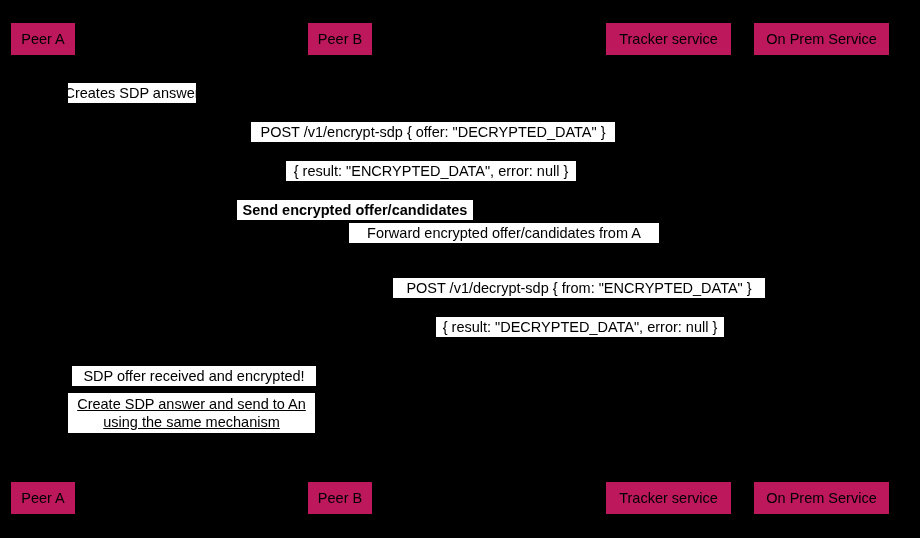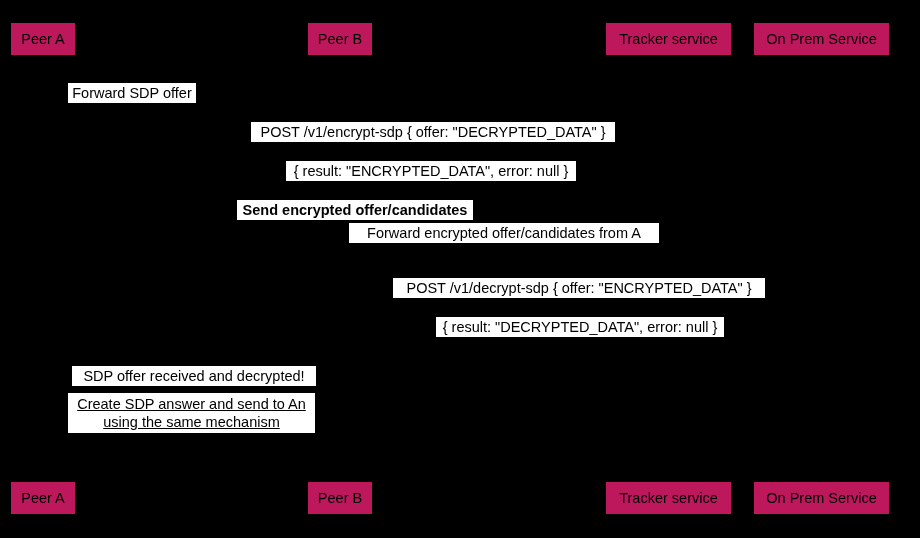--- a/index.html
+++ b/index.html
@@ -63,21 +63,21 @@
 <div class="canvas"></div>
 
 <div class="actor-box" style="left: 10px; top: 22px; width: 66px;">Peer A</div>
 <div class="actor-box" style="left: 307px; top: 22px; width: 66px;">Peer B</div>
 <div class="actor-box" style="left: 605px; top: 22px; width: 127px;">Tracker service</div>
 <div class="actor-box" style="left: 753px; top: 22px; width: 137px;">On Prem Service</div>
 <div class="actor-box" style="left: 10px; top: 481px; width: 66px;">Peer A</div>
 <div class="actor-box" style="left: 307px; top: 481px; width: 66px;">Peer B</div>
 <div class="actor-box" style="left: 605px; top: 481px; width: 127px;">Tracker service</div>
 <div class="actor-box" style="left: 753px; top: 481px; width: 137px;">On Prem Service</div>
-<div class="msg-label" style="left: 67px; top: 82px; width: 130px; height: 22px;">Forward SDP offer</div>
+<div class="msg-label" style="left: 67px; top: 82px; width: 130px; height: 22px;">Creates SDP answer</div>
 <div class="msg-label" style="left: 250px; top: 121px; width: 366px; height: 22px;">POST /v1/encrypt-sdp { offer: "DECRYPTED_DATA" }</div>
 <div class="msg-label" style="left: 285px; top: 160px; width: 292px; height: 22px;">{ result: "ENCRYPTED_DATA", error: null }</div>
 <div class="msg-label" style="left: 236px; top: 199px; width: 238px; height: 22px; font-weight: bold;">Send encrypted offer/candidates</div>
 <div class="msg-label" style="left: 348px; top: 222px; width: 312px; height: 22px;">Forward encrypted offer/candidates from A</div>
-<div class="msg-label" style="left: 392px; top: 277px; width: 374px; height: 22px;">POST /v1/decrypt-sdp { offer: "ENCRYPTED_DATA" }</div>
+<div class="msg-label" style="left: 392px; top: 277px; width: 374px; height: 22px;">POST /v1/decrypt-sdp { from: "ENCRYPTED_DATA" }</div>
 <div class="msg-label" style="left: 435px; top: 316px; width: 290px; height: 22px;">{ result: "DECRYPTED_DATA", error: null }</div>
-<div class="msg-label" style="left: 71px; top: 365px; width: 246px; height: 22px;">SDP offer received and decrypted!</div>
+<div class="msg-label" style="left: 71px; top: 365px; width: 246px; height: 22px;">SDP offer received and encrypted!</div>
 <div class="msg-label multiline" style="left: 67px; top: 392px; width: 249px; height: 42px; text-decoration: underline;">Create SDP answer and send to An using the same mechanism</div>
 
 </body></html>

